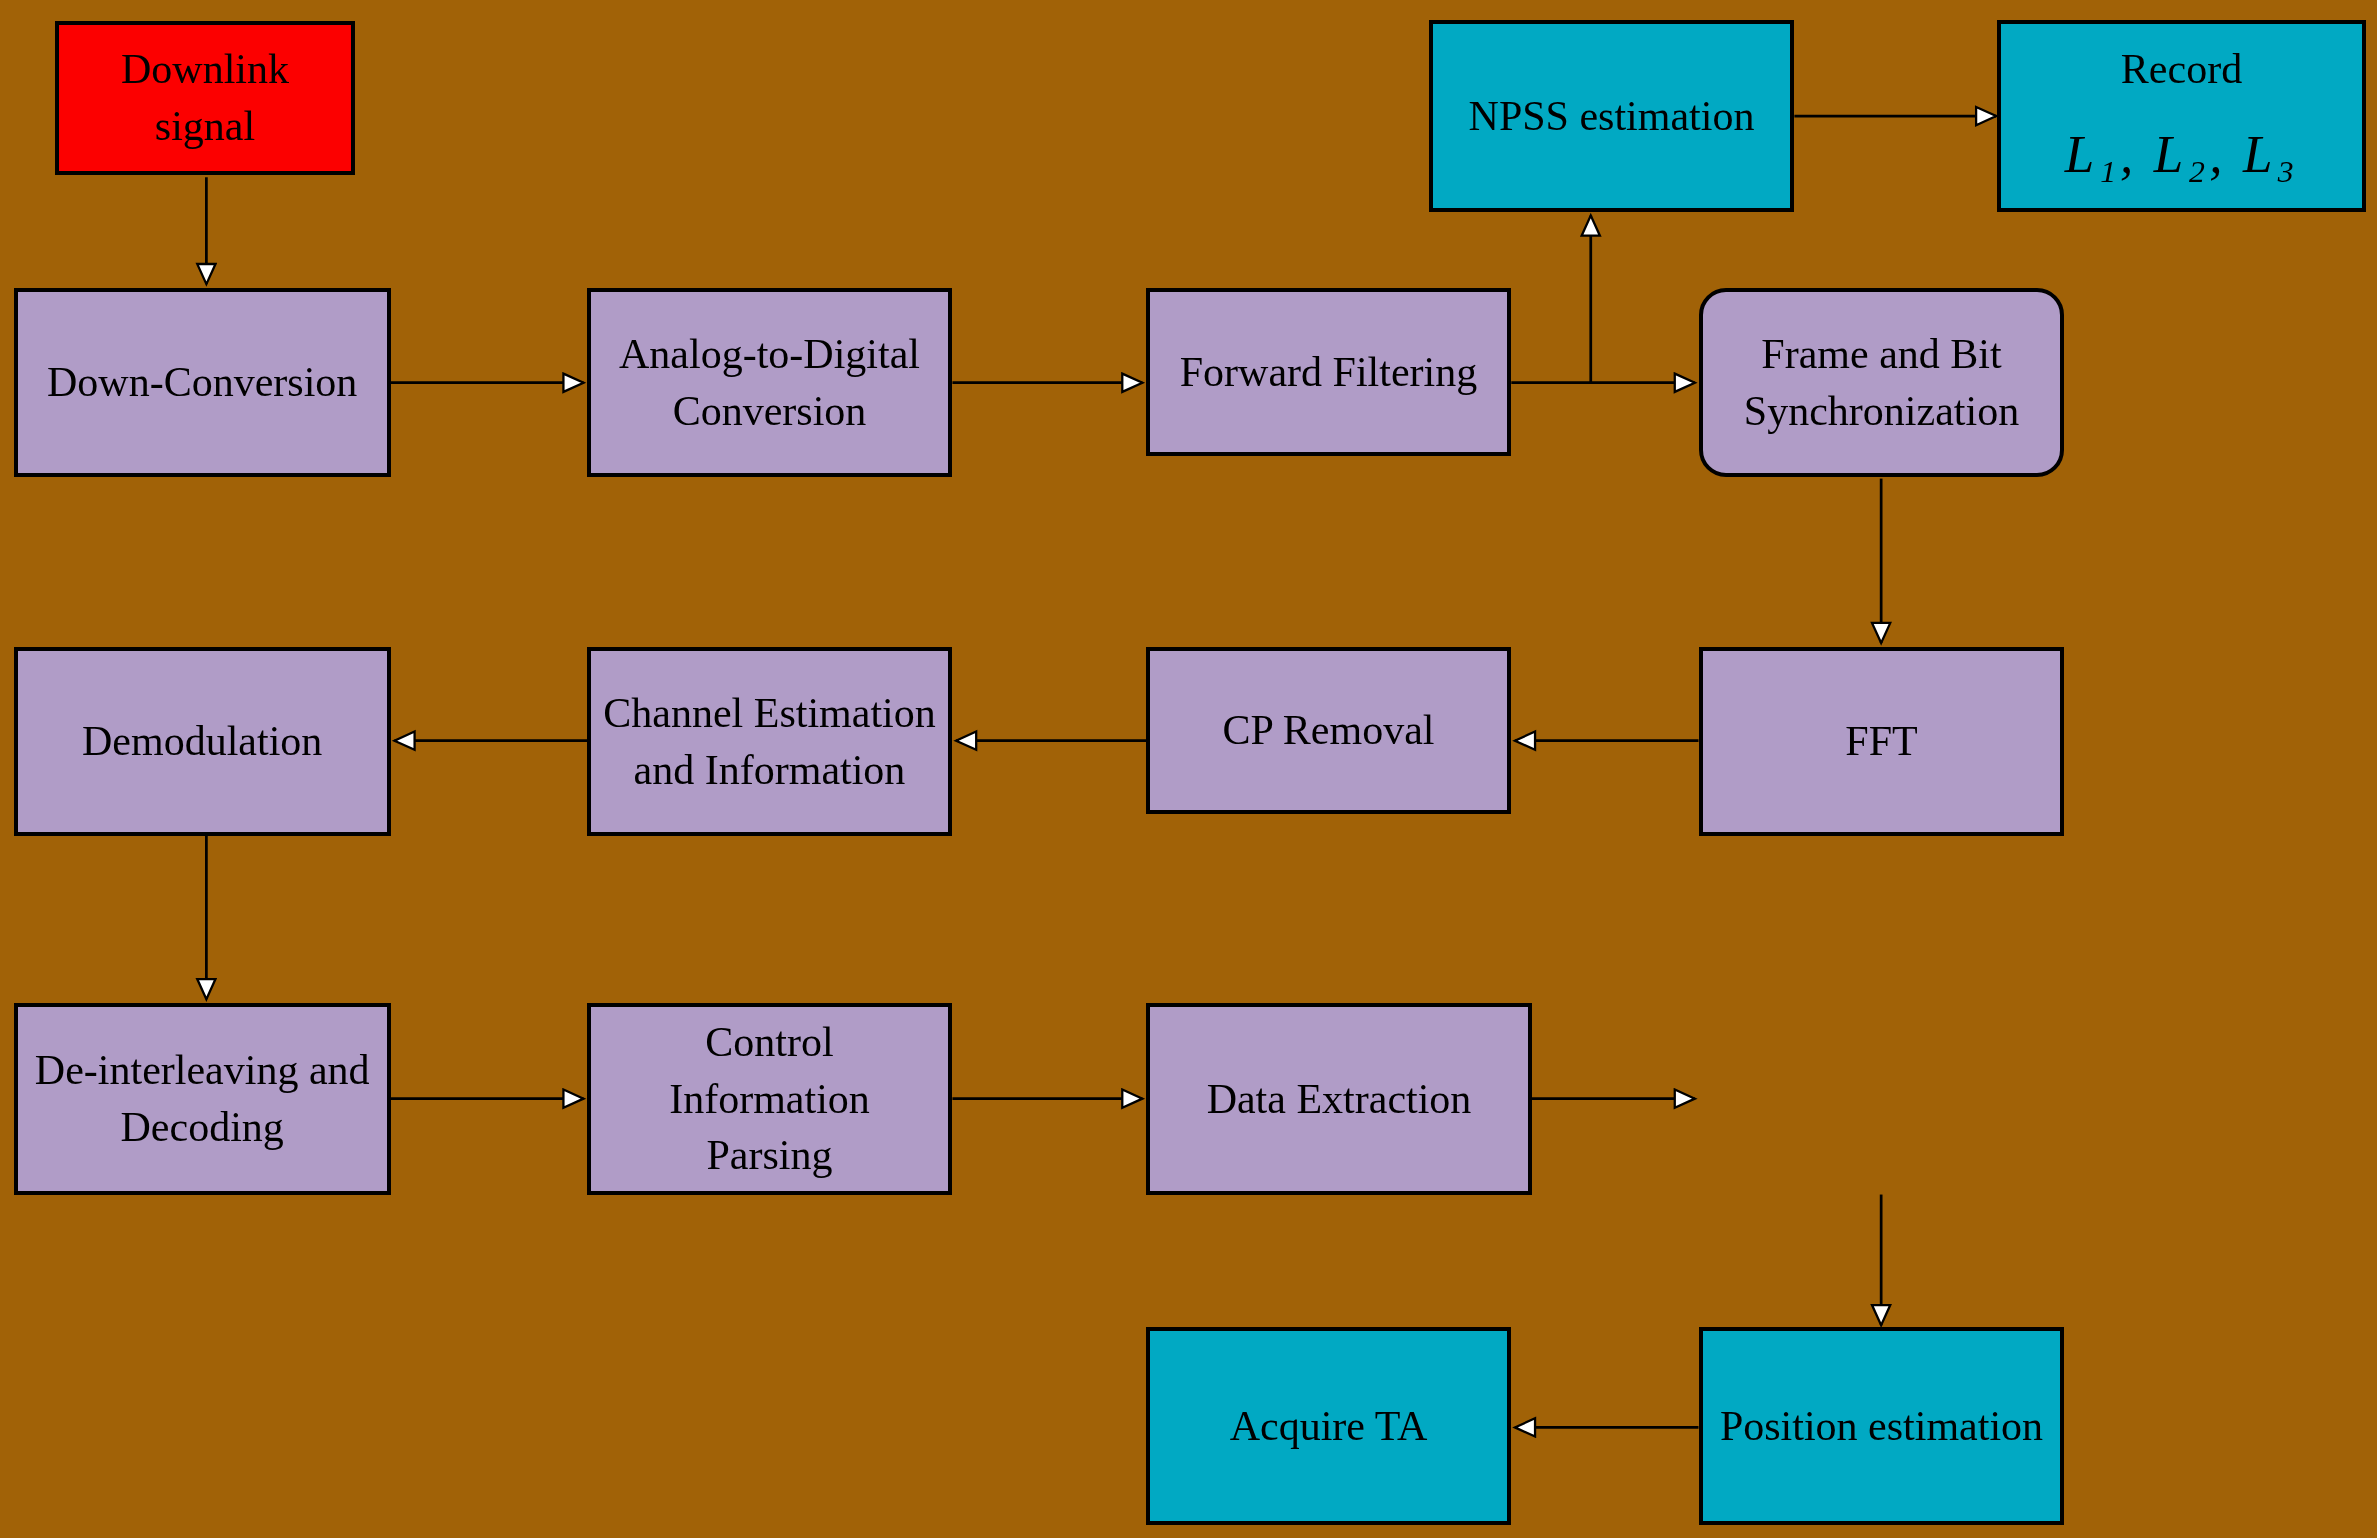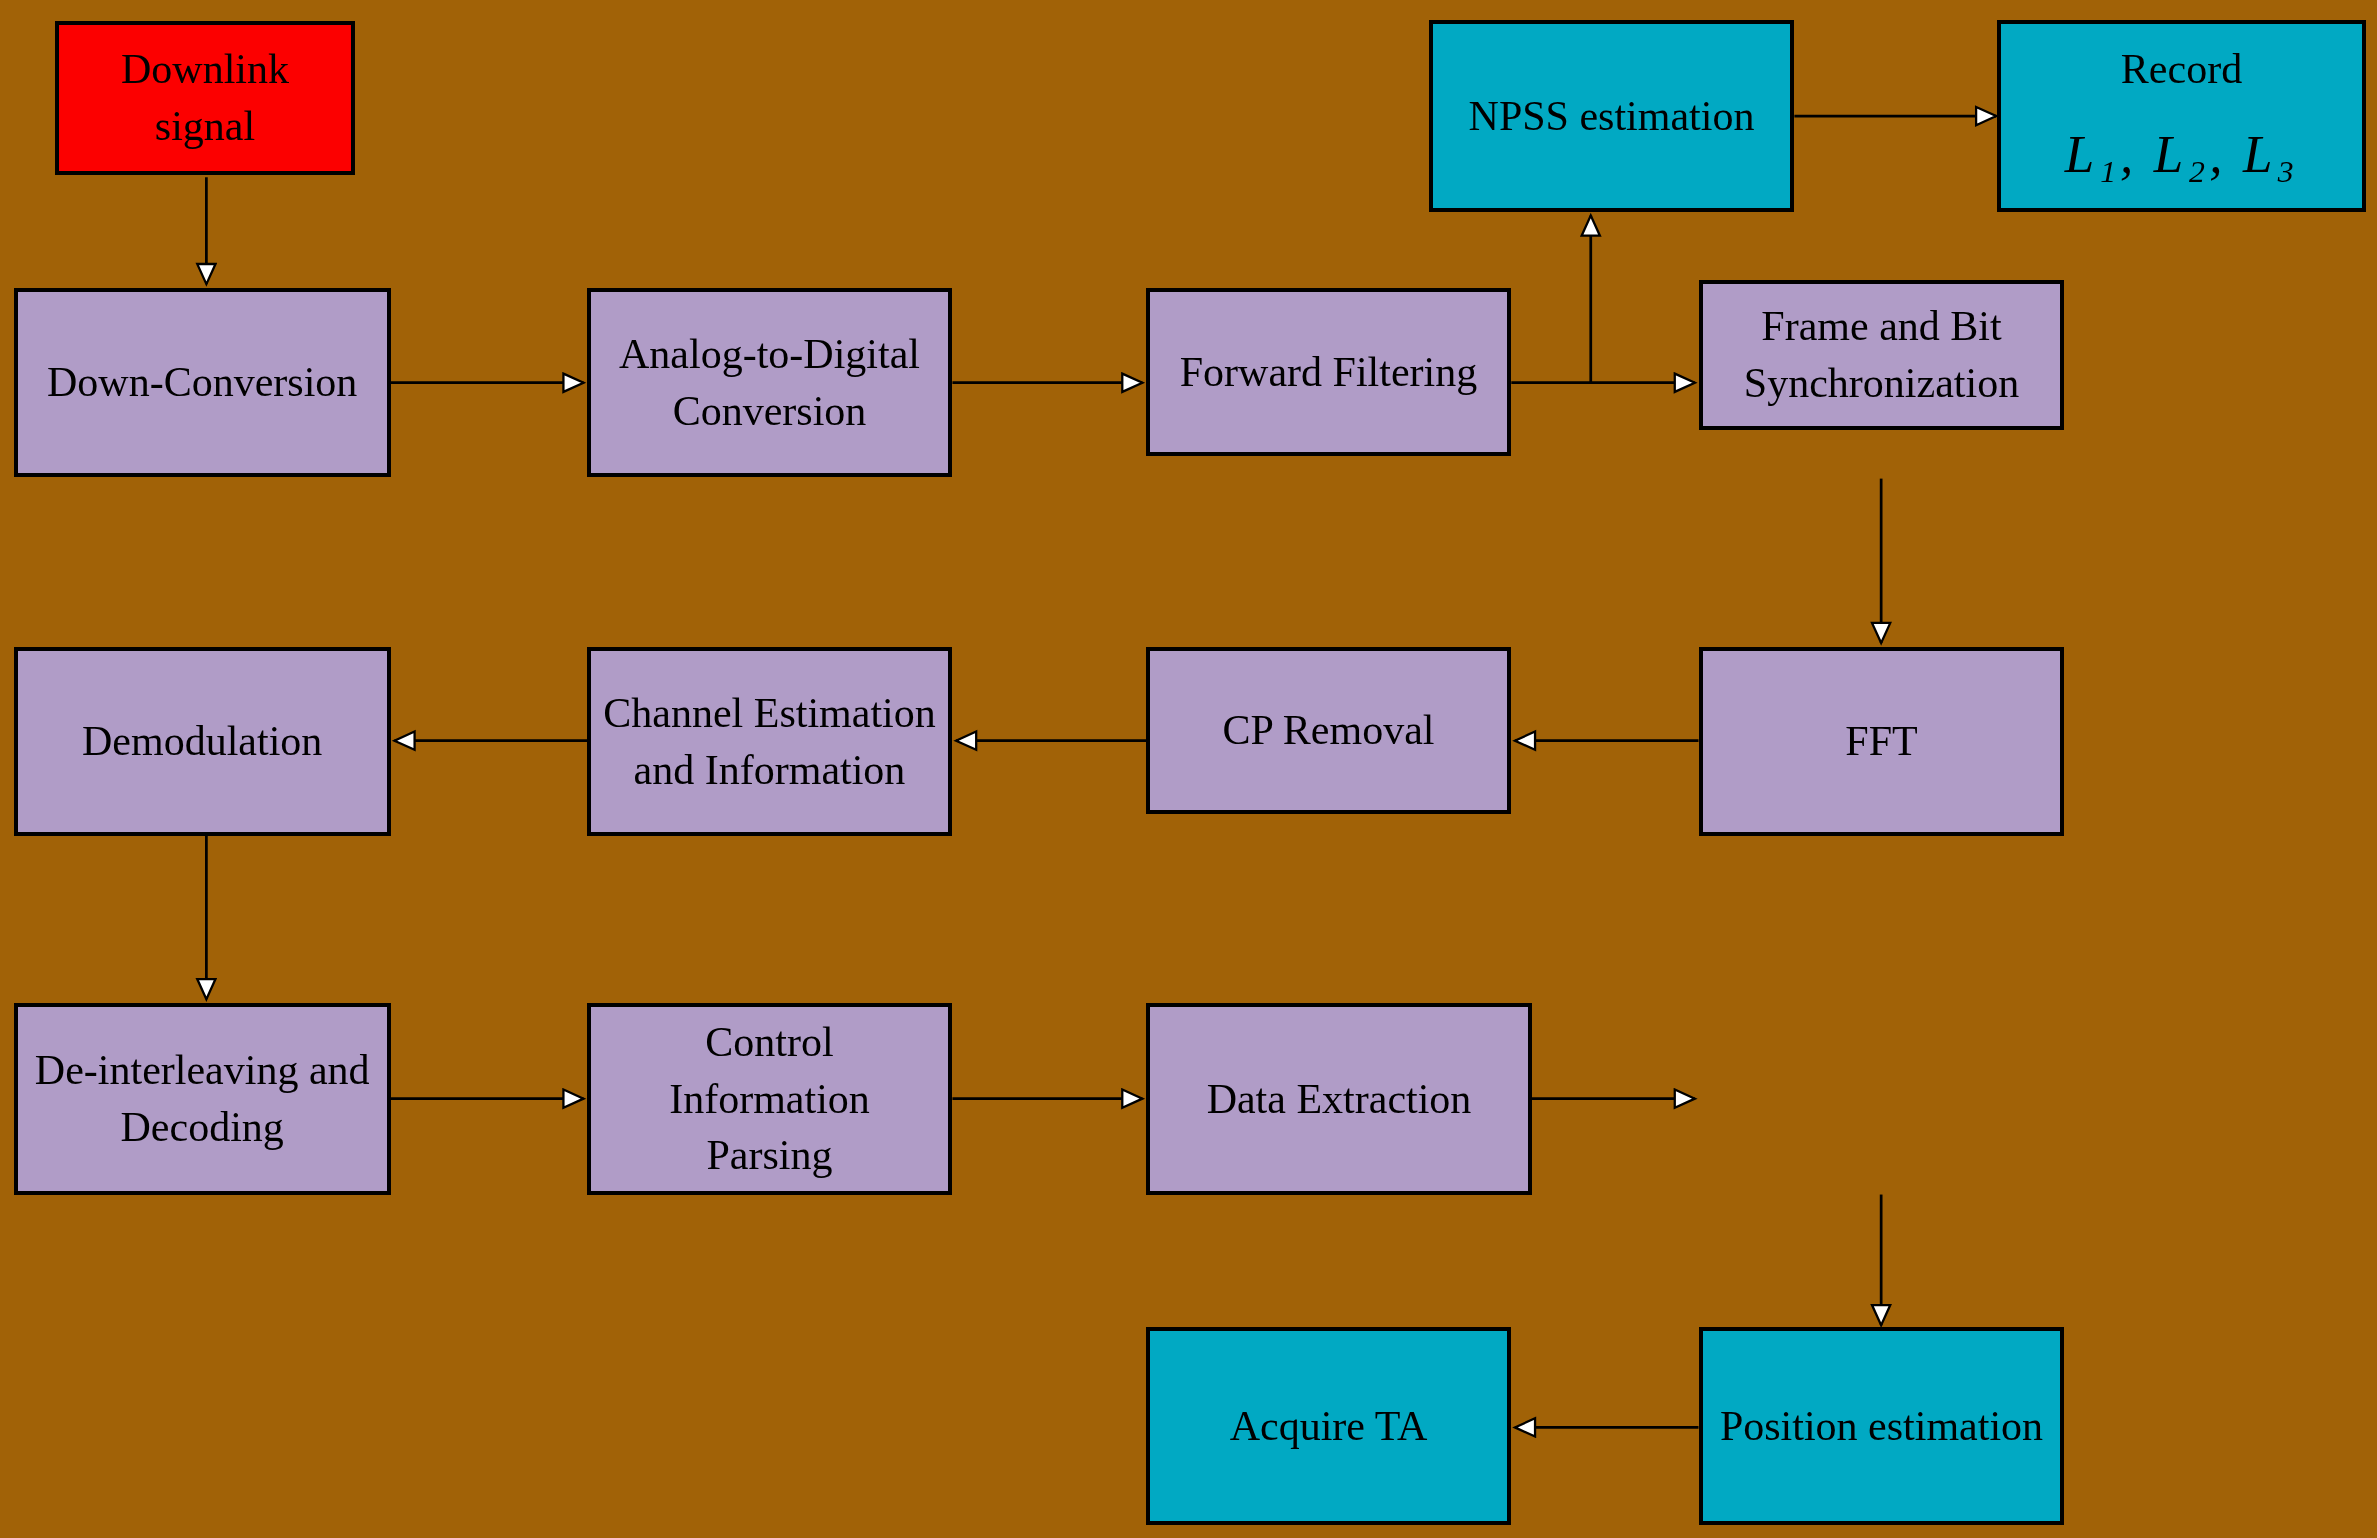--- a/index.html
+++ b/index.html
@@ -137,21 +137,21 @@
 
   <div class="node node-process" style="left:587px; top:288px; width:365px; height:189px;">
     <span class="label">Analog-to-Digital
 Conversion</span>
   </div>
 
   <div class="node node-process" style="left:1146px; top:288px; width:365px; height:168px;">
     <span class="label">Forward Filtering</span>
   </div>
 
-  <div class="node node-process" style="left:1699px; top:280px; width:365px; height:150px;">
+  <div class="node node-process" style="left:1699px; top:288px; width:365px; height:189px;border-radius:27px;">
     <span class="label">Frame and Bit
 Synchronization</span>
   </div>
 
   <div class="node node-process" style="left:1699px; top:647px; width:365px; height:189px;">
     <span class="label">FFT</span>
   </div>
 
   <div class="node node-process" style="left:1146px; top:647px; width:365px; height:167px;">
     <span class="label">CP Removal</span>

